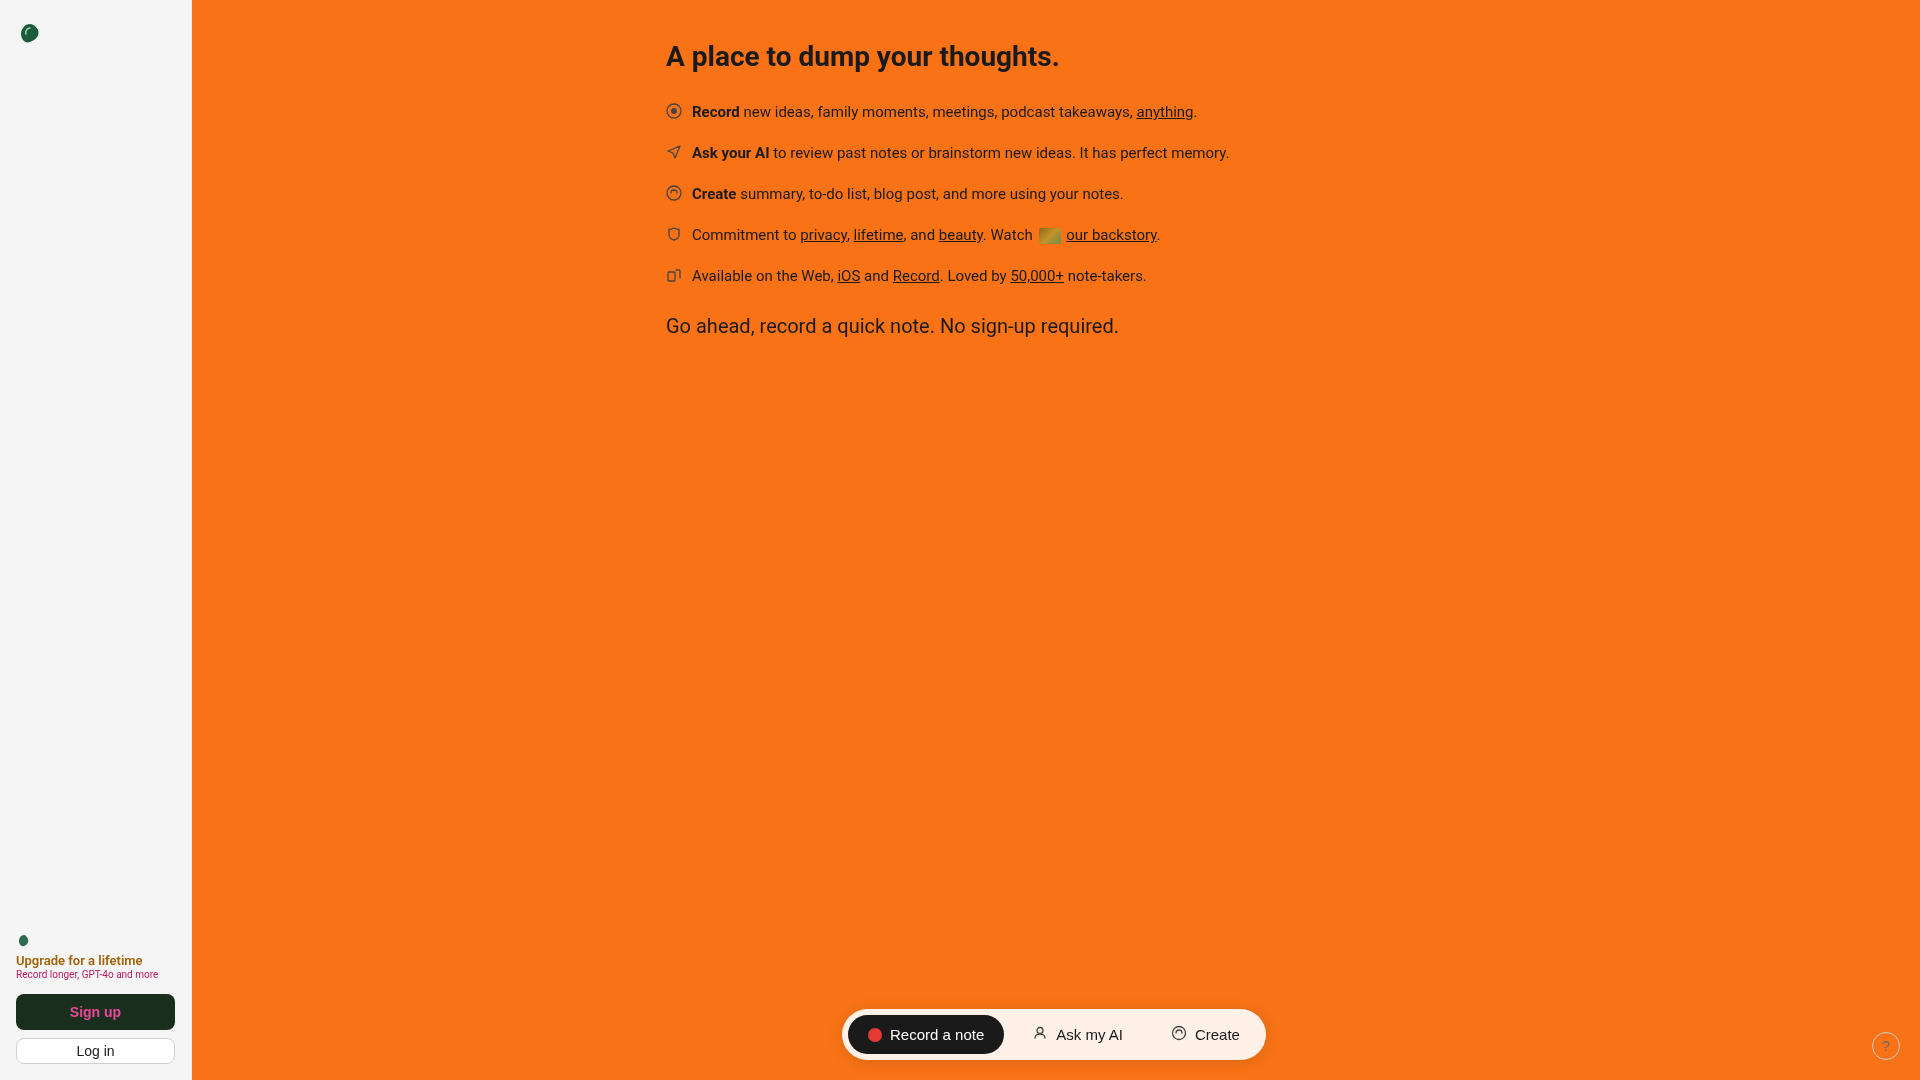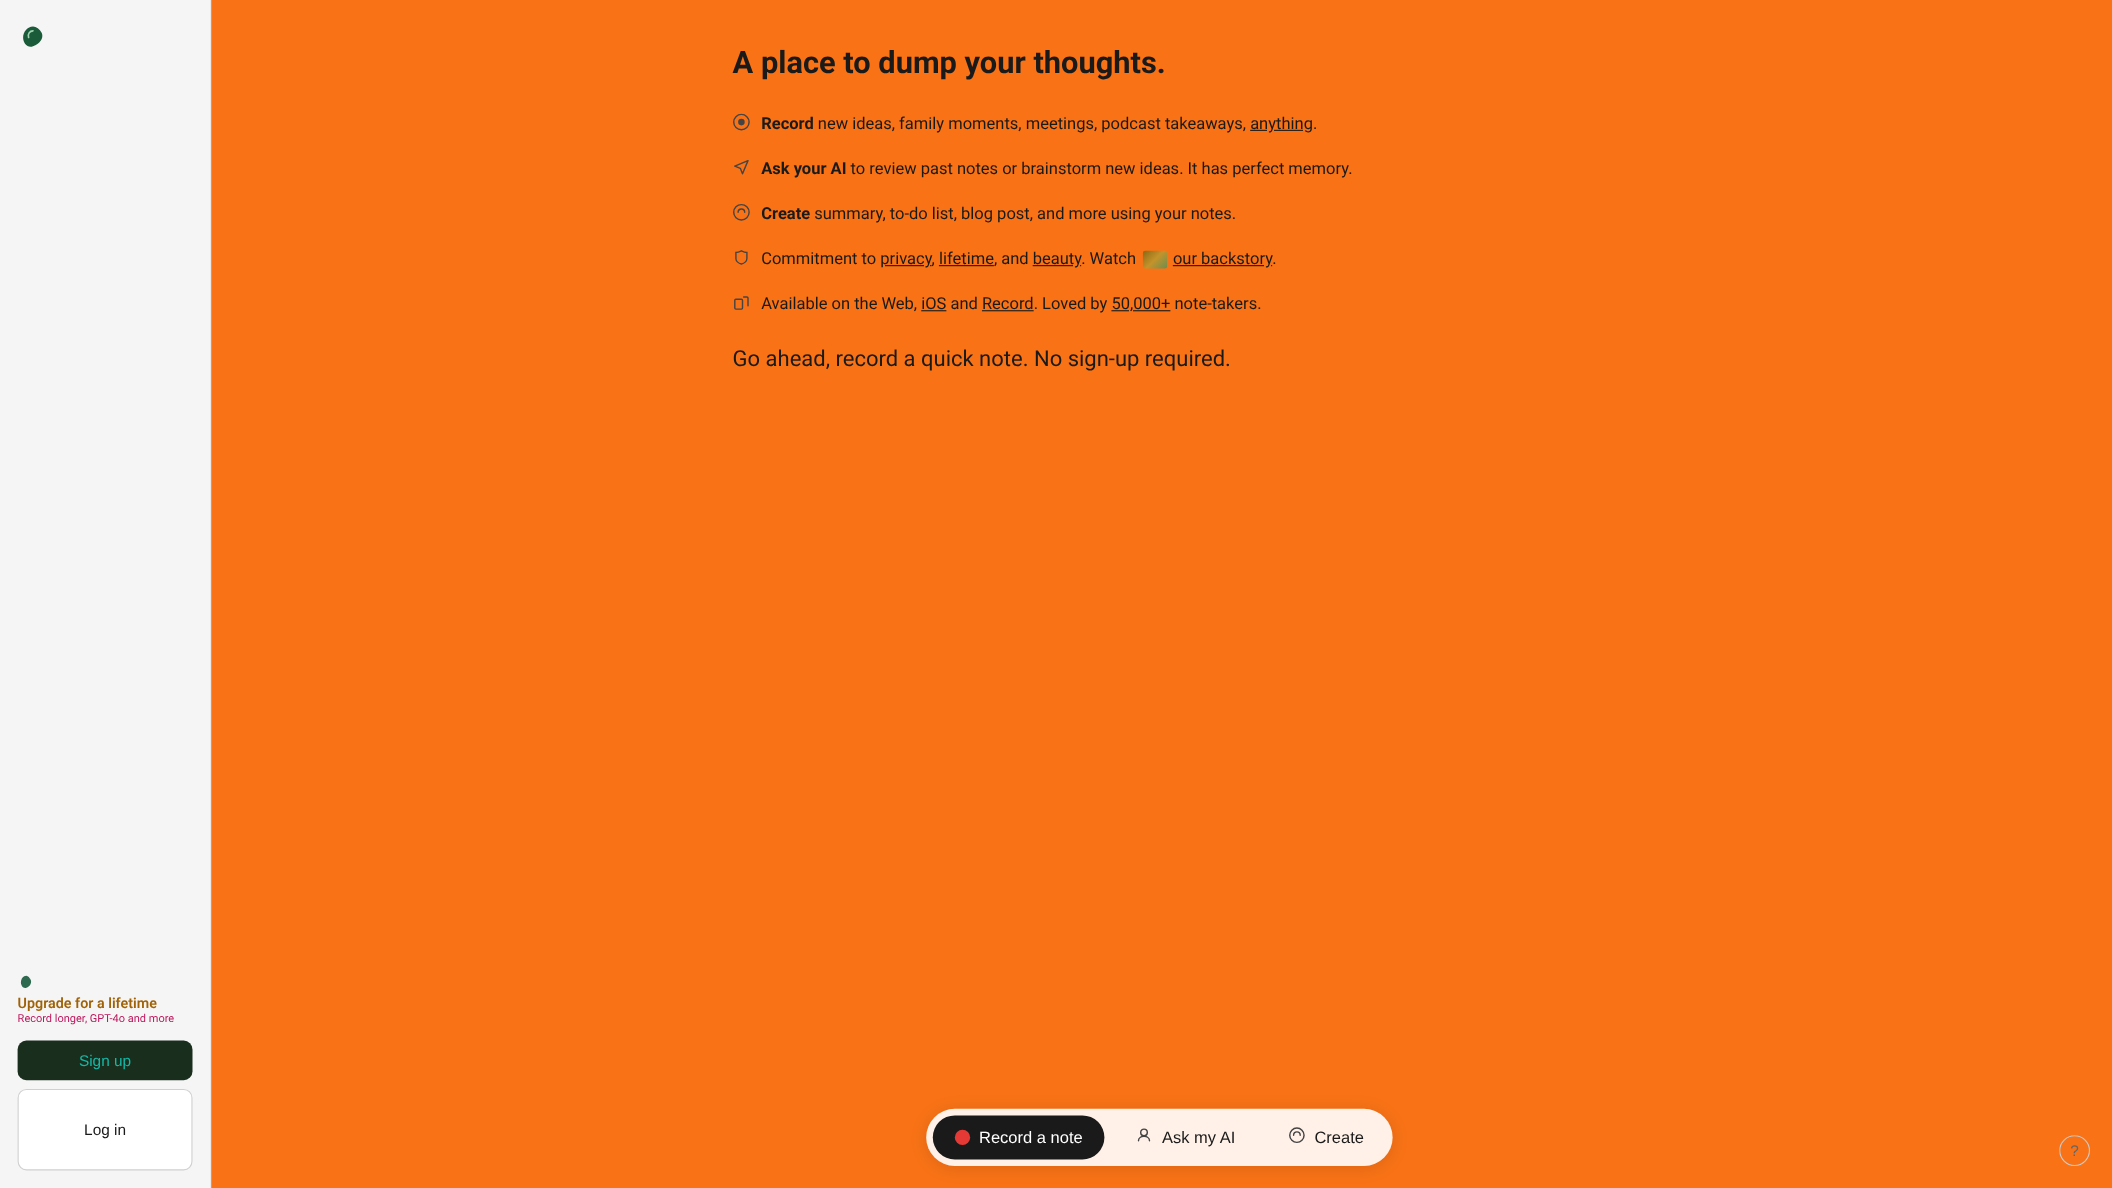--- a/index.html
+++ b/index.html
@@ -68,39 +68,39 @@
     .upgrade-desc {
       font-size: 10px;
       color: #be185d;
       line-height: 1.4;
     }
 
     .btn-signup {
       display: block;
       width: 100%;
       background: #1a2e1e;
-      color: #14b8a6;
+      color: #ec4899;
       border: none;
       border-radius: 8px;
       padding: 10px 16px;
       font-size: 14px;
-      font-weight: 400;
+      font-weight: 700;
       cursor: pointer;
       text-align: center;
       margin-bottom: 8px;
     }
 
     .btn-login {
       display: block;
       width: 100%;
       background: transparent;
       color: #1a1a1a;
       border: 1px solid #d0d0d0;
       border-radius: 8px;
-      padding: 28px 0;
+      padding: 4px 0;
       font-size: 14px;
       font-weight: 500;
       cursor: pointer;
       text-align: center;
       background: #ffffff;
     }
 
     
     .main-content {
       flex: 1;

